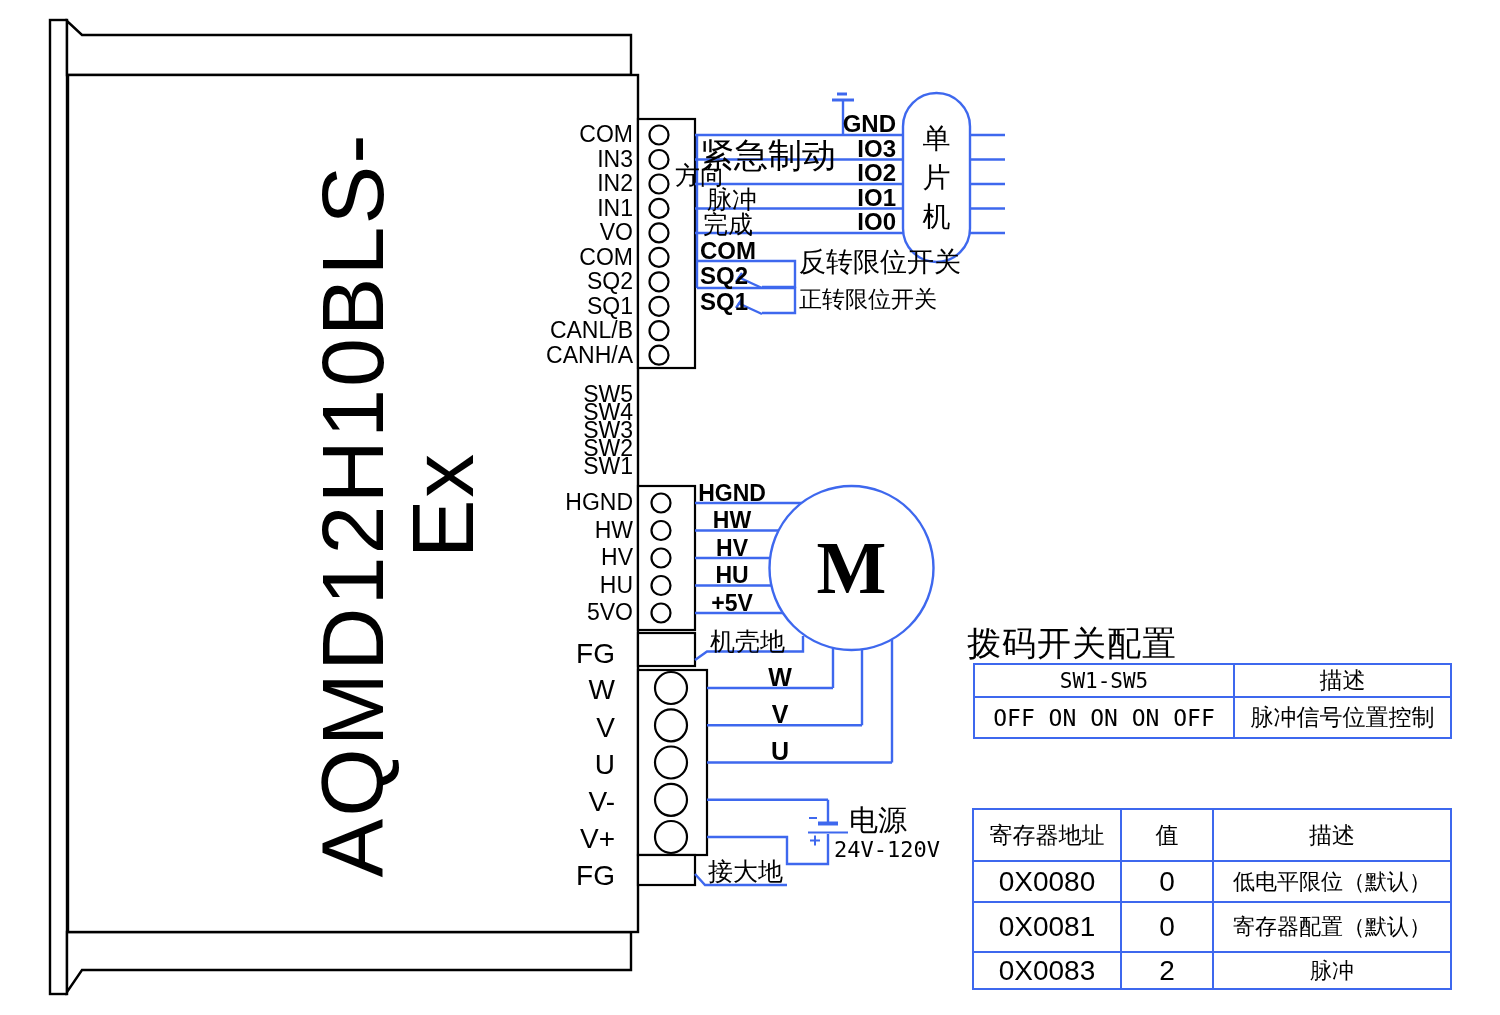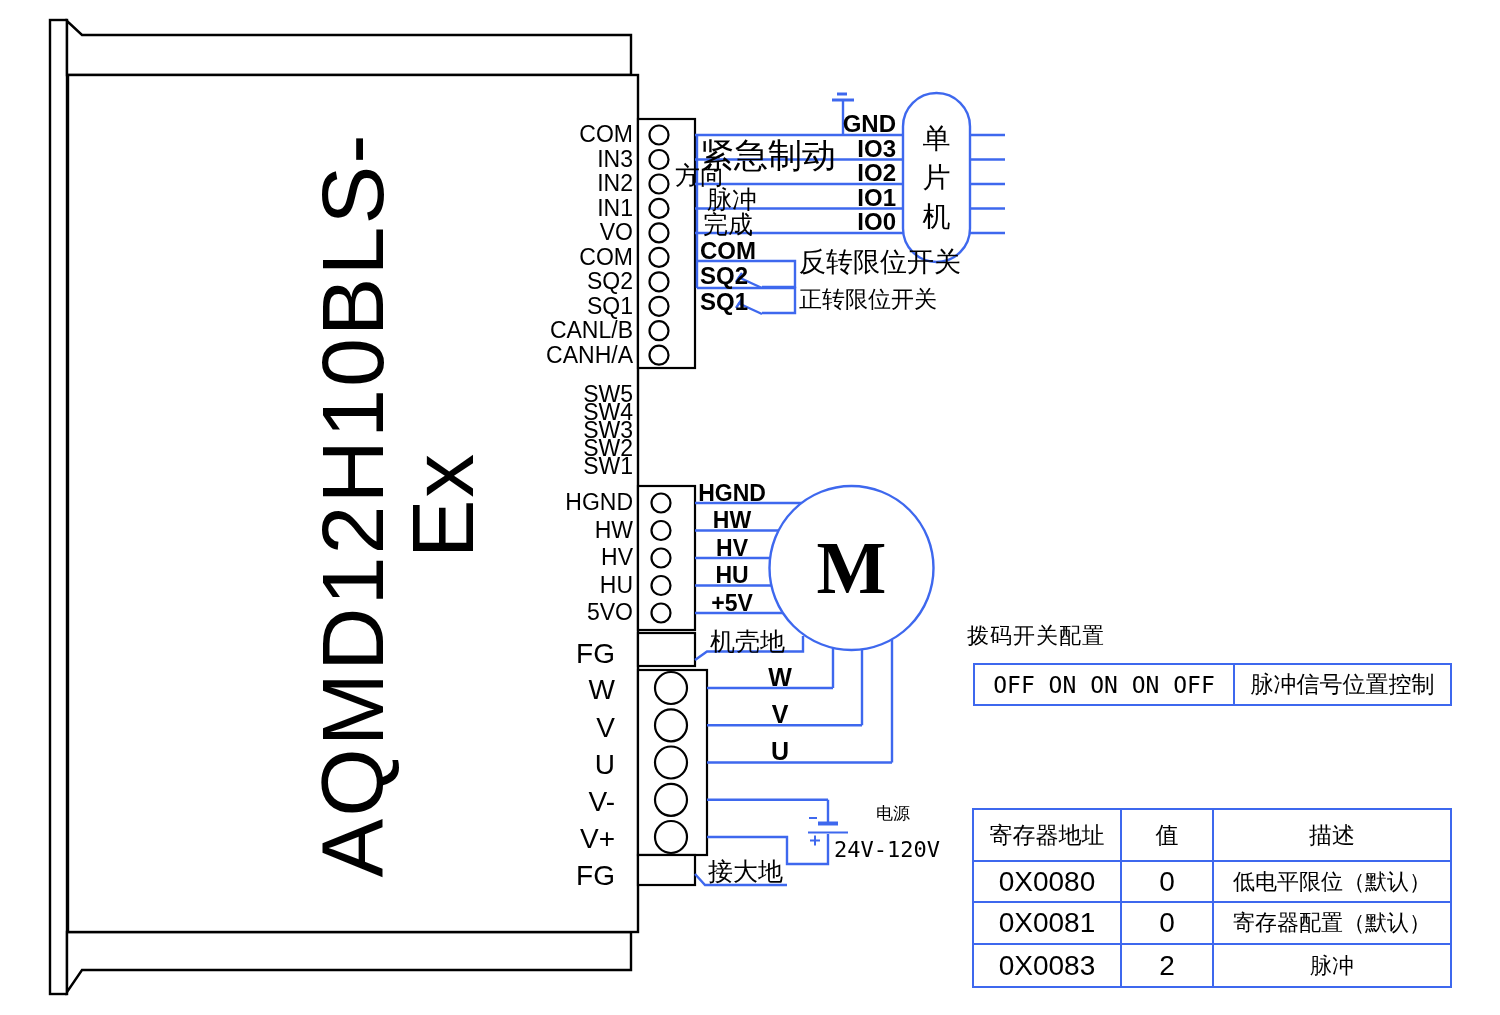--- a/index.html
+++ b/index.html
@@ -15,21 +15,21 @@
   .hall{font-size:23px;font-weight:700;width:72px;text-align:center;}
   .ph{font-size:25px;font-weight:700;width:60px;text-align:center;}
   .mono{font-family:"DejaVu Sans Mono",monospace;}
   .model{position:absolute;left:-37px;top:460px;width:780px;height:90px;line-height:90px;
          text-align:center;font-size:88px;letter-spacing:2px;transform:rotate(-90deg);
          font-family:"Liberation Sans",sans-serif;}
   .mcu{position:absolute;left:903px;top:93px;width:67px;height:169px;display:flex;
        flex-direction:column;align-items:center;justify-content:center;gap:1px;font-size:28px;}
   .motorM{position:absolute;left:801px;top:528px;width:101px;text-align:center;
           font-family:"Liberation Serif",serif;font-weight:700;font-size:74px;line-height:80px;}
-  .ttl{position:absolute;font-family:Liberation Sans, sans-serif;font-size:22px;letter-spacing:1px;}
+  .ttl{position:absolute;font-family:Liberation Sans, sans-serif;font-size:34px;letter-spacing:1px;}
   table.cfg{position:absolute;border-collapse:collapse;table-layout:fixed;background:#fff;}
   table.cfg td,table.cfg th{border:2px solid #3E68EE;text-align:center;vertical-align:middle;
     padding:0;font-weight:400;overflow:hidden;}
   .cjk{font-size:23px;}
   .hex{font-size:28px;font-weight:700;}
   .swm{font-family:"DejaVu Sans Mono",monospace;font-size:21px;}
 </style>
 </head>
 <body>
 
@@ -194,31 +194,35 @@
 <span class="lbl hall" style="left:696px;top:563px">HU</span>
 <span class="lbl hall" style="left:696px;top:591px">+5V</span>
 
 <div class="motorM">M</div>
 
 <span class="lbl" style="left:710px;top:628px;font-size:25px">机壳地</span>
 <span class="lbl ph" style="left:750px;top:664px">W</span>
 <span class="lbl ph" style="left:750px;top:701px">V</span>
 <span class="lbl ph" style="left:750px;top:738px">U</span>
 
-<span class="lbl" style="left:876px;top:805px;font-size:17px">电源</span>
+<span class="lbl" style="left:849px;top:805px;font-size:29px">电源</span>
 <span class="lbl mono" style="left:834px;top:838px;font-size:22px">24V-120V</span>
 <span class="lbl" style="left:708px;top:858px;font-size:25px">接大地</span>
 
 <div class="ttl" style="left:967px;top:621px">拨码开关配置</div>
 <table class="cfg" style="left:973px;top:663px;width:477px">
   <colgroup>
         <col style="width:260px">
         <col style="width:217px">
       </colgroup>
   <tbody>
+        <tr style="height:28px">
+    <th class="swm">SW1-SW5</th>
+    <th class="cjk">描述</th>
+  </tr>
   <tr style="height:41px">
     <td class="swm" style="font-size:23px">OFF ON ON ON OFF</td>
     <td class="cjk">脉冲信号位置控制</td>
   </tr>
 </tbody>
     </table>
 
 <table class="cfg" style="left:972px;top:808px;width:478px">
   <colgroup>
         <col style="width:148px">
@@ -229,26 +233,26 @@
         <tr style="height:52px">
     <th class="cjk">寄存器地址</th>
     <th class="cjk">值</th>
     <th class="cjk">描述</th>
   </tr>
   <tr style="height:41px">
     <td class="hex">0X0080</td>
     <td class="hex">0</td>
     <td class="cjk" style="font-size:22px">低电平限位（默认）</td>
   </tr>
-  <tr style="height:42px">
+  <tr style="height:50px">
     <td class="hex">0X0081</td>
     <td class="hex">0</td>
     <td class="cjk" style="font-size:22px">寄存器配置（默认）</td>
   </tr>
-  <tr style="height:43px">
+  <tr style="height:37px">
     <td class="hex">0X0083</td>
     <td class="hex">2</td>
     <td class="cjk" style="font-size:22px">脉冲</td>
   </tr>
 </tbody>
     </table>
 
 </div>
 
 </body></html>

